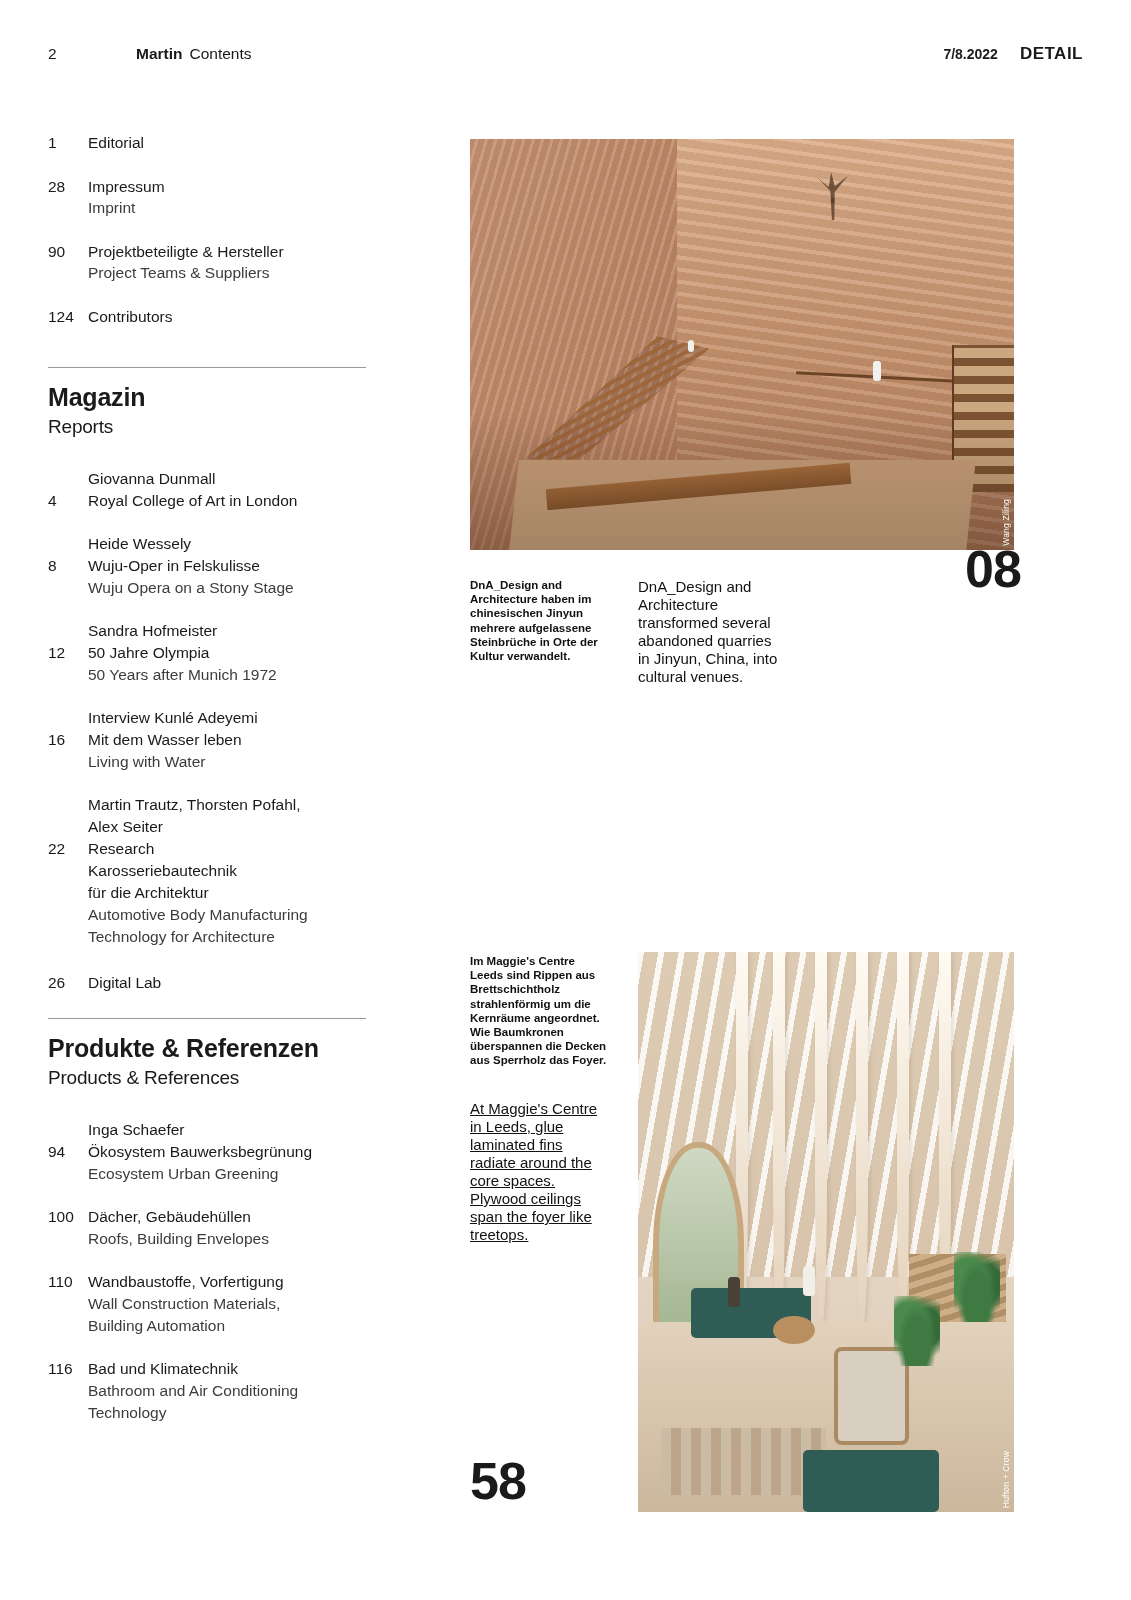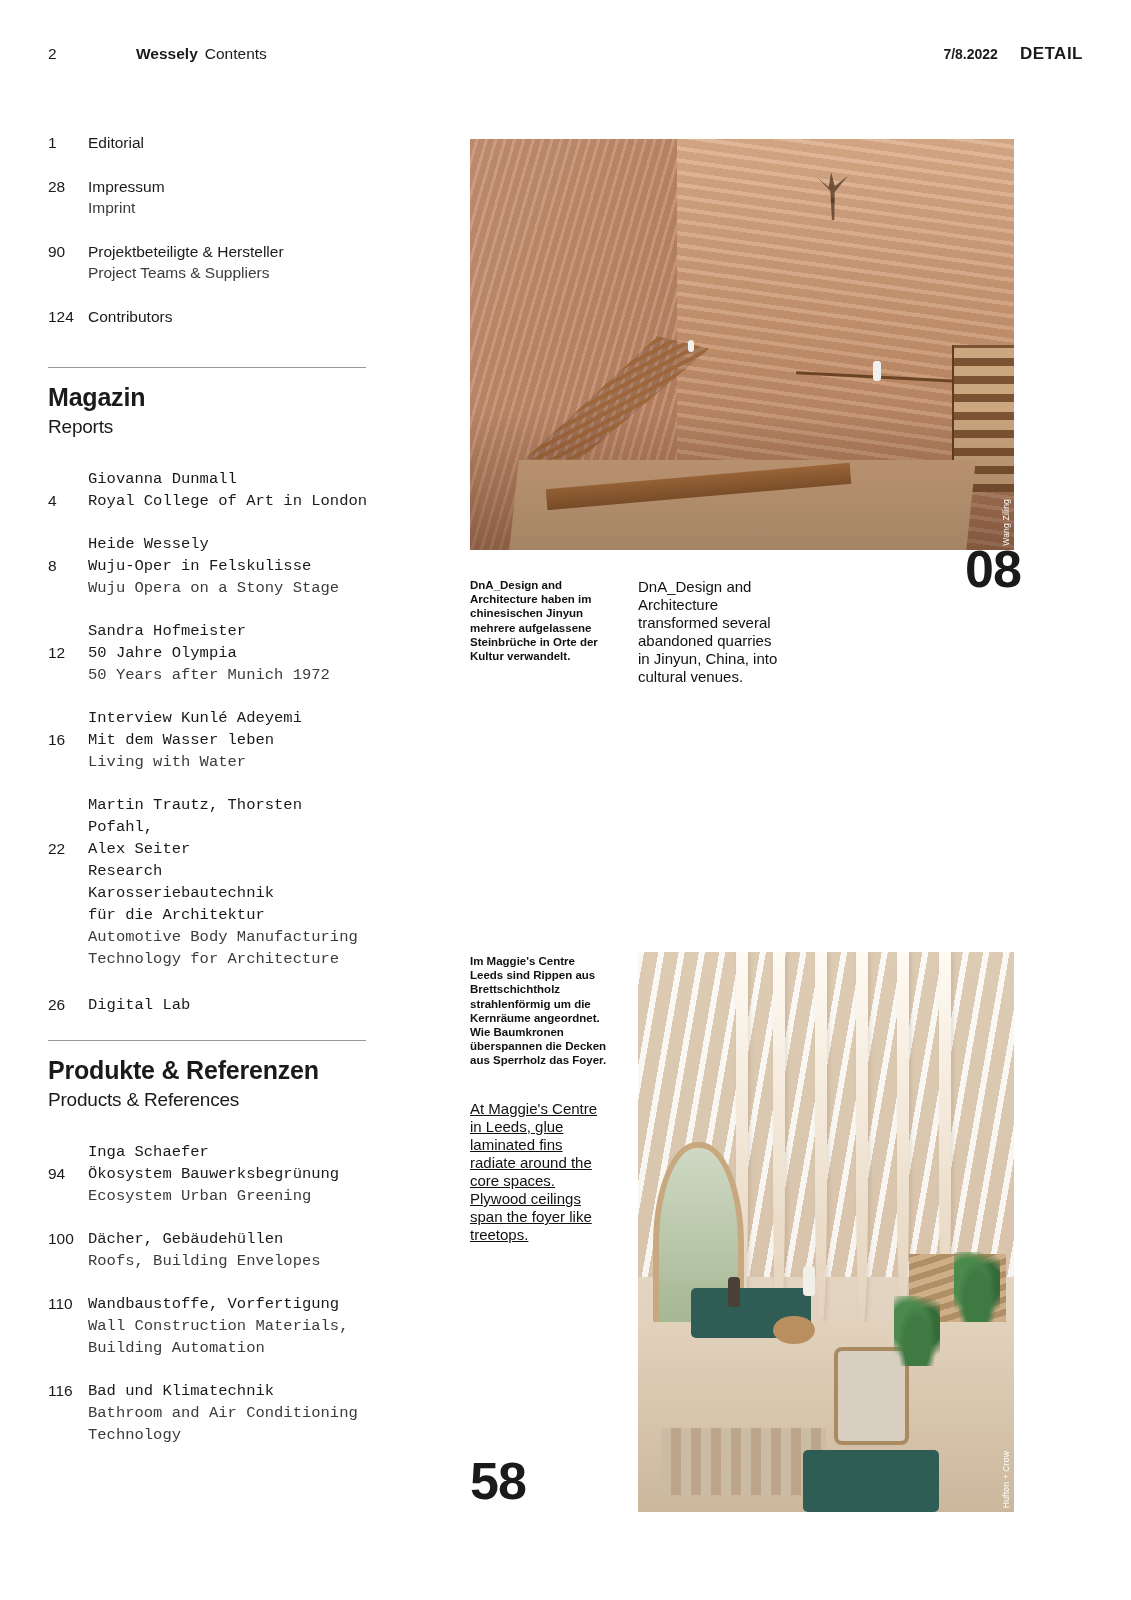--- a/index.html
+++ b/index.html
@@ -115,21 +115,20 @@
   .entry .num {
     width: 40px;
     flex: 0 0 40px;
     padding-top: 22px;
   }
   .entry.no-author .num {
     padding-top: 0;
   }
   .entry .body {
     flex: 1;
-    font-family: Liberation Mono, monospace;
   }
   .entry .author {
     color: #1a1a1a;
   }
   .entry .title-de {
     color: #1a1a1a;
   }
   .entry .title-en {
     color: #3c3c3c;
   }
@@ -372,21 +371,21 @@
     position: absolute;
     width: 12px; height: 30px;
     border-radius: 4px;
   }
 </style>
 </head>
 <body>
 
 <div class="page-header">
   <span class="hdr-pagenum">2</span>
-  <span class="hdr-section-de">Wessely</span>
+  <span class="hdr-section-de">Martin</span>
   <span class="hdr-section-en">Contents</span>
   <span class="hdr-right">
     <span class="hdr-issue">7/8.2022</span>
     <span class="hdr-logo">DETAIL</span>
   </span>
 </div>
 
 <div class="left-col">
 
   <div class="toc-simple">

